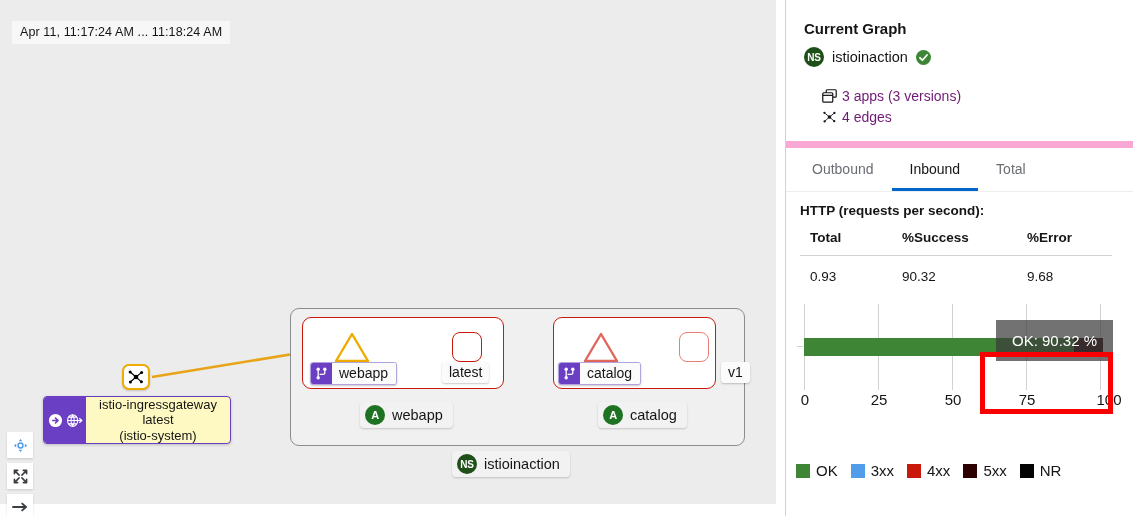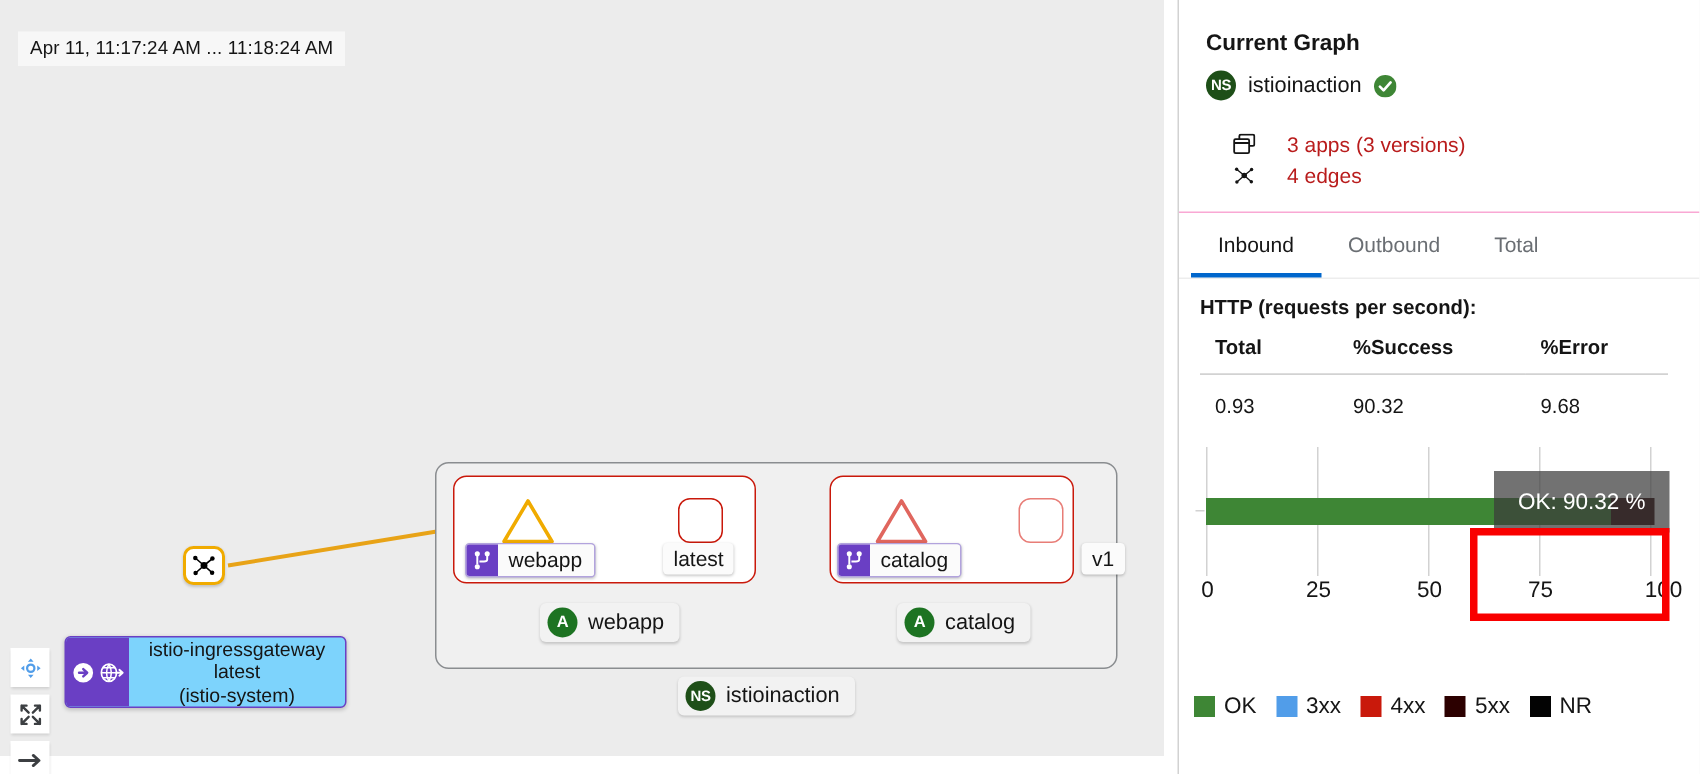--- a/index.html
+++ b/index.html
@@ -132,25 +132,24 @@
   #svc-label-webapp { left: 310px; top: 362px; }
   #svc-label-catalog { left: 558px; top: 362px; }
 
   
   .gw-node {
     position: absolute;
     left: 43px; top: 396px;
     width: 188px; height: 48px;
     border: 1.5px solid #6a3fc4;
     border-radius: 4px;
-    background: #7dd3fc;
+    background: #fef9c3;
     display: flex;
     box-shadow: 0 1px 3px rgba(0,0,0,.2);
     overflow: hidden;
-    margin-top: 28px;
   }
   .gw-node .gw-icons {
     width: 42px; background: #6a3fc4;
     display: flex; align-items: center; justify-content: center; gap: 3px;
     color: #fff;
   }
   .gw-node .gw-text {
     flex: 1;
     display: flex; flex-direction: column;
     align-items: center; justify-content: center;
@@ -183,31 +182,31 @@
   }
 
   
   .side-panel {
     position: absolute;
     left: 785px; top: 0;
     width: 348px; height: 516px;
     background: #fff;
     border-left: 1px solid #d2d2d2;
   }
-  .panel-header { padding: 20px 18px 14px 18px; border-bottom: 1px solid #f9a8d4; }
+  .panel-header { padding: 20px 18px 14px 18px; border-bottom: 7px solid #f9a8d4; }
   .panel-title { font-size: 15px; font-weight: bold; color: #151515; }
   .panel-ns-row {
     display: flex; align-items: center; gap: 8px;
     margin-top: 10px; font-size: 14.5px; color: #151515;
   }
   .check-ok { color: #3e8635; font-size: 15px; display:flex; align-items:center; }
   .panel-stats { margin-top: 18px; padding-left: 16px; }
   .stat-row {
-    display: flex; align-items: center; gap: 20px;
-    font-size: 14px; color: #b91c1c; height: 21px;
+    display: flex; align-items: center; gap: 4px;
+    font-size: 14px; color: #701a75; height: 21px;
   }
   .stat-icon { width: 18px; display: flex; align-items: center; justify-content: center; color: #151515; }
 
   
   .tabs { display: flex; padding: 0 8px; border-bottom: 1px solid #ededed; }
   .tab {
     padding: 13px 18px 11px 18px;
     font-size: 14px; color: #6a6e73;
     cursor: pointer;
     border-bottom: 3px solid transparent;
@@ -456,22 +455,22 @@
               <path d="M8 8 L2.2 3.2 M8 8 L13.6 3.4 M8 8 L2.4 13 M8 8 L13.4 12.8" stroke="#151515" stroke-width="1"></path>
             </svg>
           </span>
           <span>4 edges</span>
         </div>
 
       </div>
     </div>
 
     <div class="tabs">
+      <button class="tab">Outbound</button>
       <button class="tab active">Inbound</button>
-      <button class="tab">Outbound</button>
       <button class="tab">Total</button>
     </div>
 
     <div class="section-title">HTTP (requests per second):</div>
 
     <table class="metrics">
       <thead>
         <tr>
           <th style="width:92px">Total</th>
           <th style="width:125px">%Success</th>

